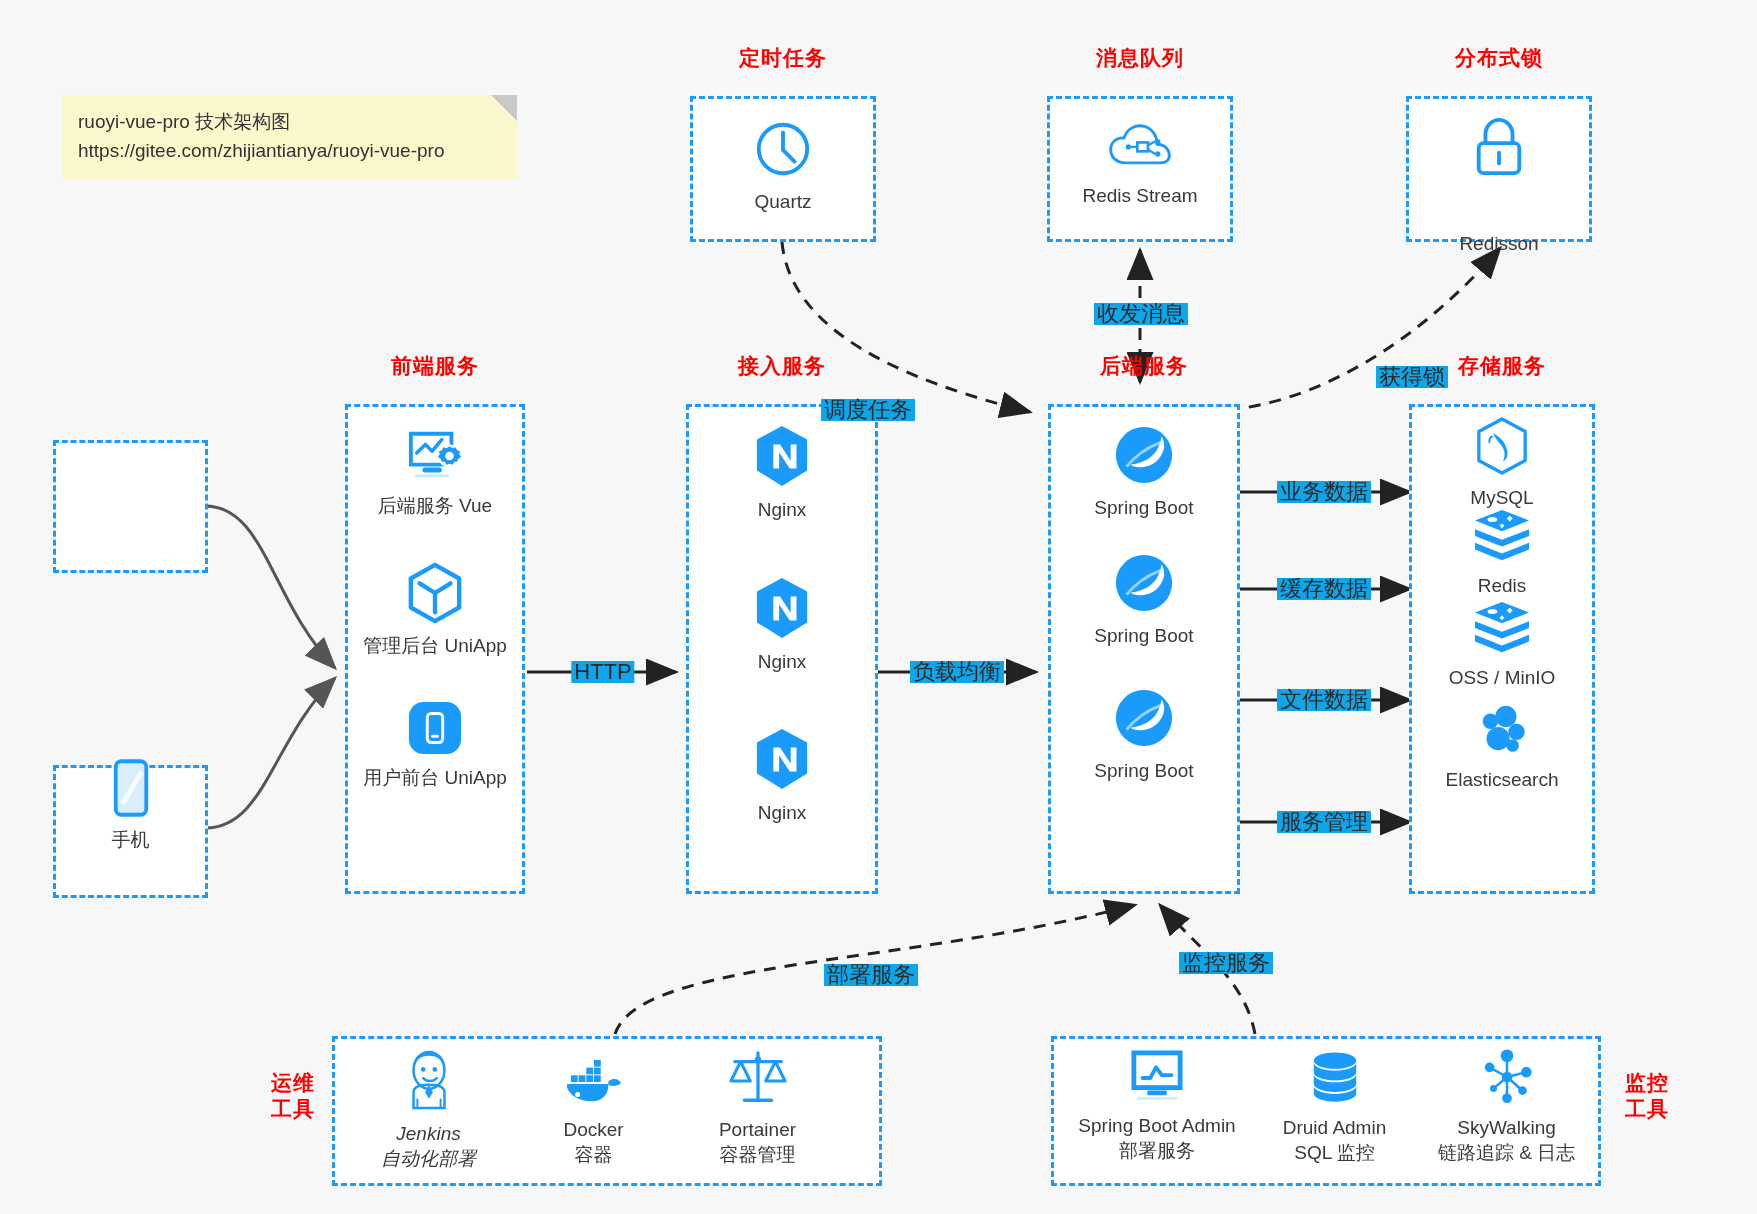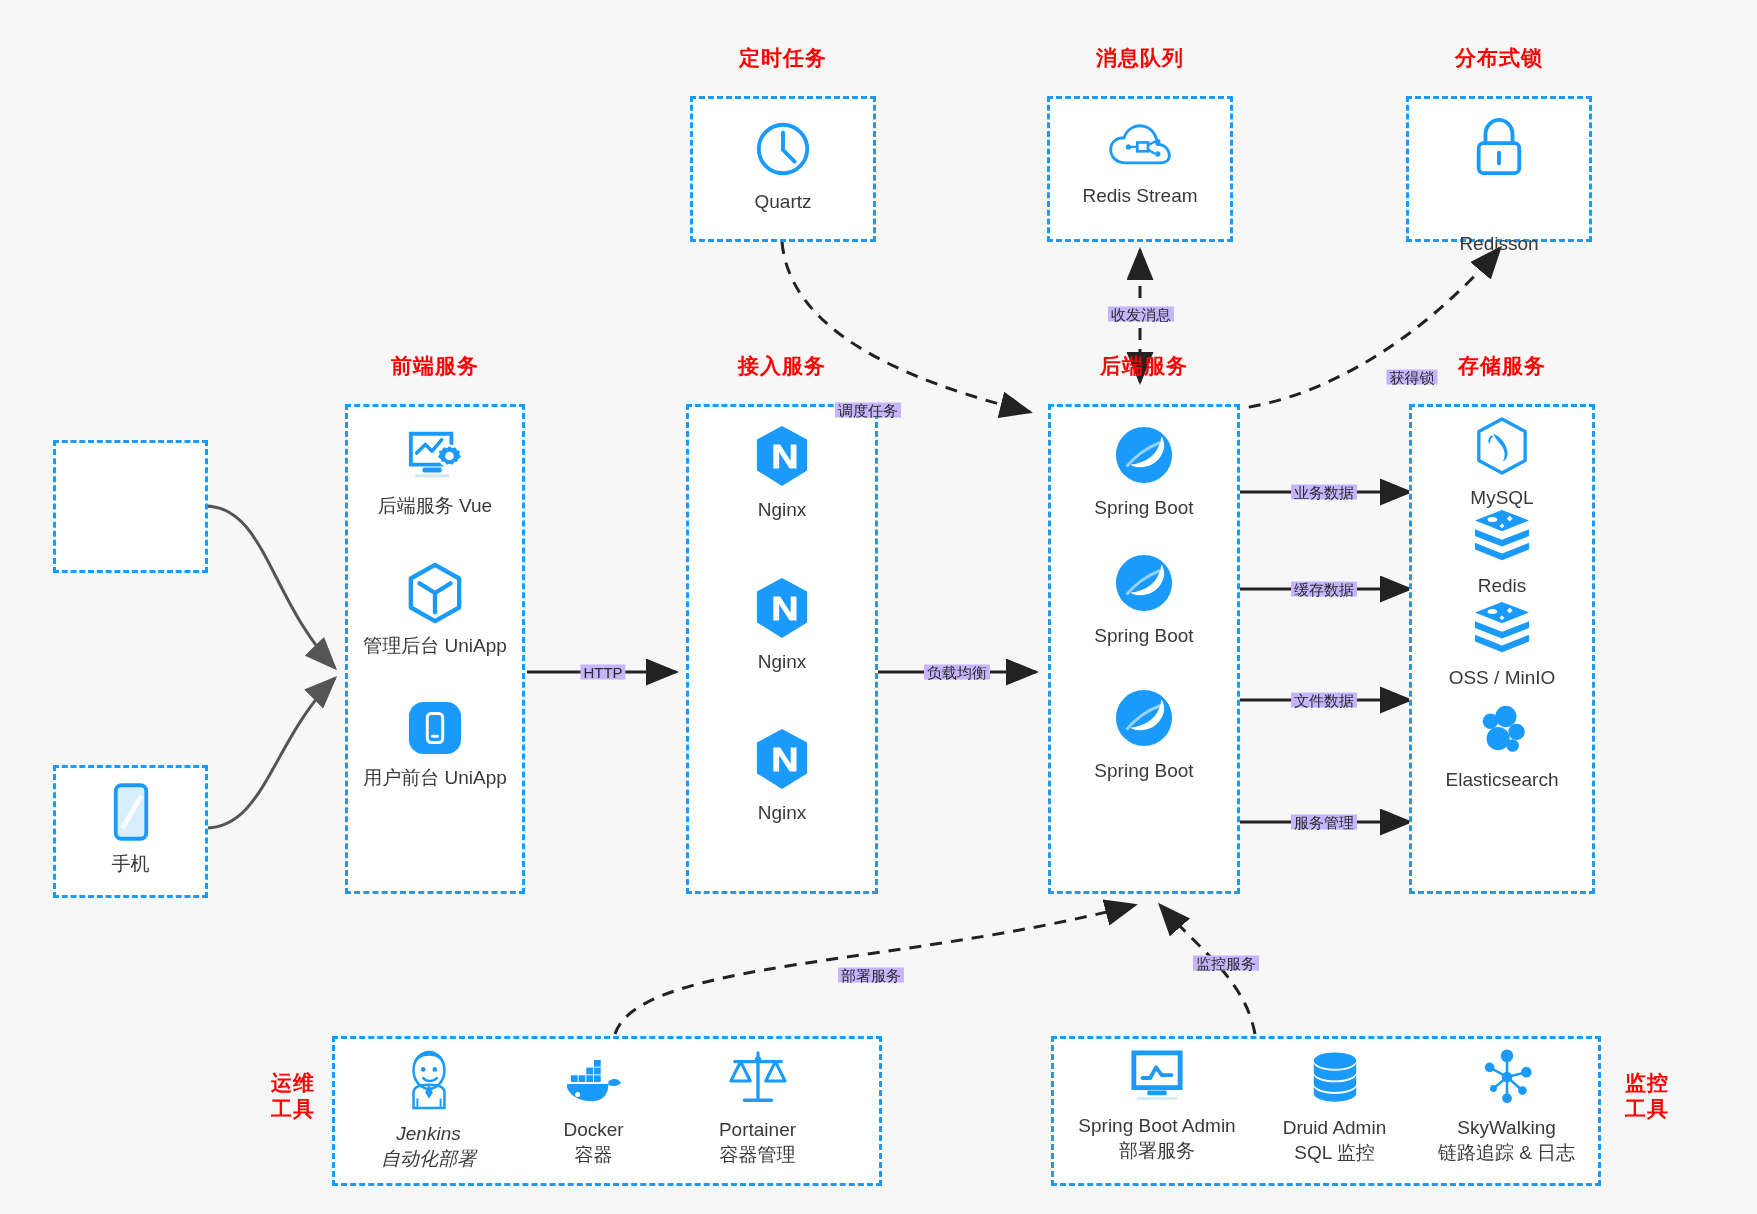--- a/index.html
+++ b/index.html
@@ -42,23 +42,23 @@
     color:#3a3a3a;font-size:19px;line-height:1.3;white-space:nowrap;margin-top:6px;
   }
   .node .cap2{
     color:#3a3a3a;font-size:19px;line-height:1.3;white-space:nowrap;
   }
   .ico{display:block;}
 
   
   .elabel{
     position:absolute;
-    background:#c4b5fd;
+    background:#0ea5e9;
     color:#2b2b2b;
-    font-size:15px;
+    font-size:22px;
     white-space:nowrap;
     padding:0 3px;
     transform:translate(-50%,-50%);
     line-height:1;
   }
 
   
   .note{
     position:absolute;
     background:#fbf8cc;
@@ -108,20 +108,25 @@
     <line x1="1240" y1="492" x2="1410" y2="492" stroke="#222" stroke-width="3" marker-end="url(#arrDark)"></line>
     <line x1="1240" y1="589" x2="1410" y2="589" stroke="#222" stroke-width="3" marker-end="url(#arrDark)"></line>
     <line x1="1240" y1="700" x2="1410" y2="700" stroke="#222" stroke-width="3" marker-end="url(#arrDark)"></line>
     <line x1="1240" y1="822" x2="1410" y2="822" stroke="#222" stroke-width="3" marker-end="url(#arrDark)"></line>
 
     <path d="M615,1034 C640,960 900,966 1135,905" fill="none" stroke="#222" stroke-width="3" stroke-dasharray="12 9" marker-end="url(#arrDark)"></path>
 
     <path d="M1255,1034 C1245,980 1200,950 1160,905" fill="none" stroke="#222" stroke-width="3" stroke-dasharray="12 9" marker-end="url(#arrDark)"></path>
   </svg>
 
+  <div class="note" style="left:62px;top:95px;width:455px;">
+    <div class="fold"></div>
+    <div>ruoyi-vue-pro 技术架构图</div>
+    <div>https://gitee.com/zhijiantianya/ruoyi-vue-pro</div>
+  </div>
 
   <div class="grp-title" style="left:690px;top:44px;width:186px;">定时任务</div>
   <div class="grp" style="left:690px;top:96px;width:186px;height:146px;"></div>
   <div class="node" style="left:690px;top:118px;width:186px;">
     <span class="ico">
       <svg width="62" height="62" viewBox="0 0 64 64">
         <circle cx="32" cy="32" r="25" fill="none" stroke="#1a9bfc" stroke-width="4"></circle>
         <path d="M32 15 L32 33 L44 45" fill="none" stroke="#1a9bfc" stroke-width="4" stroke-linecap="round"></path>
       </svg>
     </span>
@@ -153,21 +158,21 @@
         <rect x="9" y="28" width="42" height="31" rx="5" fill="none" stroke="#1a9bfc" stroke-width="4"></rect>
         <path d="M30 38 L30 49" stroke="#1a9bfc" stroke-width="4" stroke-linecap="round"></path>
       </svg>
     </span>
     <span class="cap">Redisson</span>
   </div>
 
   <div class="grp" style="left:53px;top:440px;width:155px;height:133px;"></div>
 
   <div class="grp" style="left:53px;top:765px;width:155px;height:133px;"></div>
-  <div class="node" style="left:53px;top:782px;width:155px;align-items:center;">
+  <div class="node" style="left:53px;top:758px;width:155px;align-items:center;">
     <span class="ico">
       <svg width="42" height="60" viewBox="0 0 44 62">
         <rect x="6" y="3" width="32" height="56" rx="6" fill="#d9eefc" stroke="#1a9bfc" stroke-width="4"></rect>
         <path d="M13 48 L33 14" stroke="#ffffff" stroke-width="5" opacity=".85"></path>
       </svg>
     </span>
     <span class="cap">手机</span>
   </div>
 
   <div class="grp-title" style="left:345px;top:352px;width:180px;">前端服务</div>

